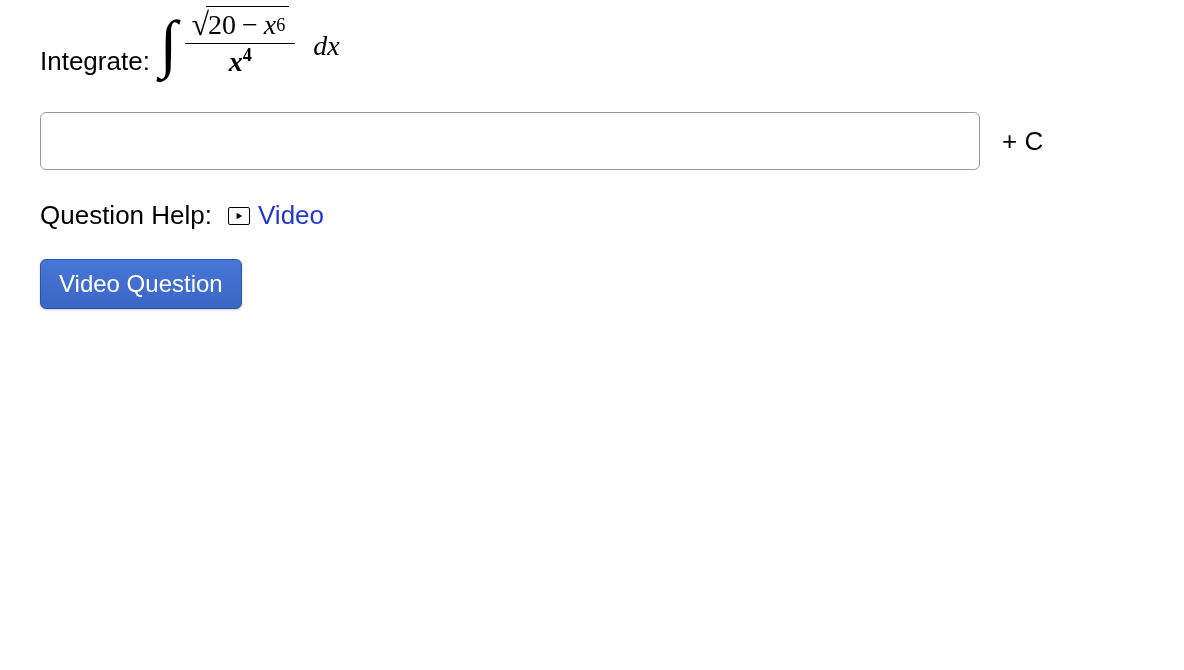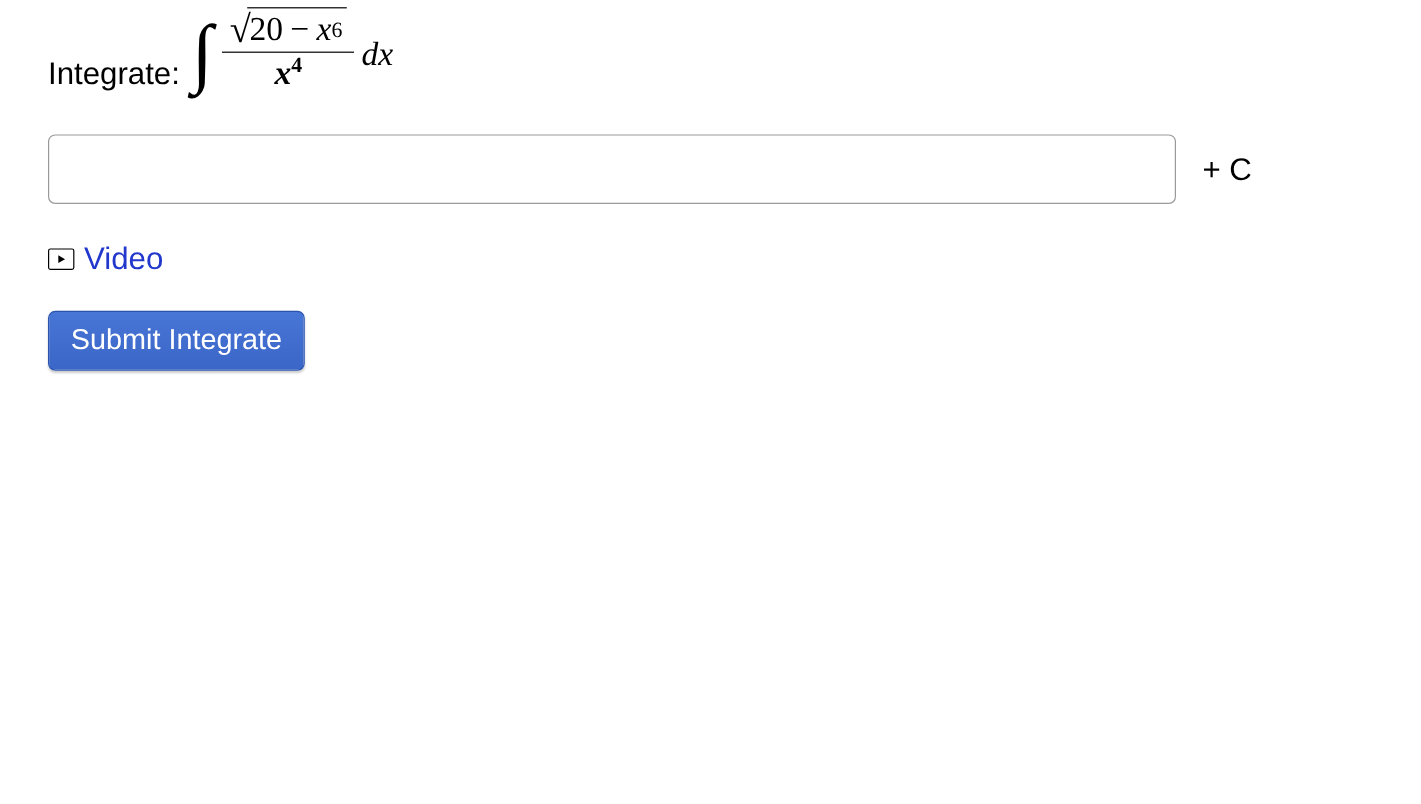--- a/index.html
+++ b/index.html
@@ -87,21 +87,21 @@
       font-style: normal;
       vertical-align: super;
       line-height: 0;
     }
     .minus {
       font-style: normal;
       margin: 0 6px;
     }
     .dx {
       font-style: italic;
-      margin-left: 2px;
+      margin-left: 14px;
     }
     .answer-row {
       display: flex;
       align-items: center;
       gap: 22px;
       margin-bottom: 30px;
     }
     .answer-input {
       flex: 0 0 auto;
       width: 940px;
@@ -189,26 +189,27 @@
     <span class="dx">dx</span>
   </span>
 </div>
 
 <div class="answer-row">
   <input type="text" class="answer-input" value="" style="">
   <span class="constant">+ C</span>
 </div>
 
 <div class="help-row">
+  <span class="help-label">Question Help:</span>
   <a class="video-link">
     <span class="video-icon">
       <svg viewBox="0 0 10 10">
           <polygon points="2,1 9,5 2,9" fill="#000"></polygon>
         </svg>
     </span>
     <span>Video</span>
   </a>
 </div>
 
-<button class="submit-btn">Submit Integrate</button>
+<button class="submit-btn">Video Question</button>
 
 
 
 
 </body></html>

